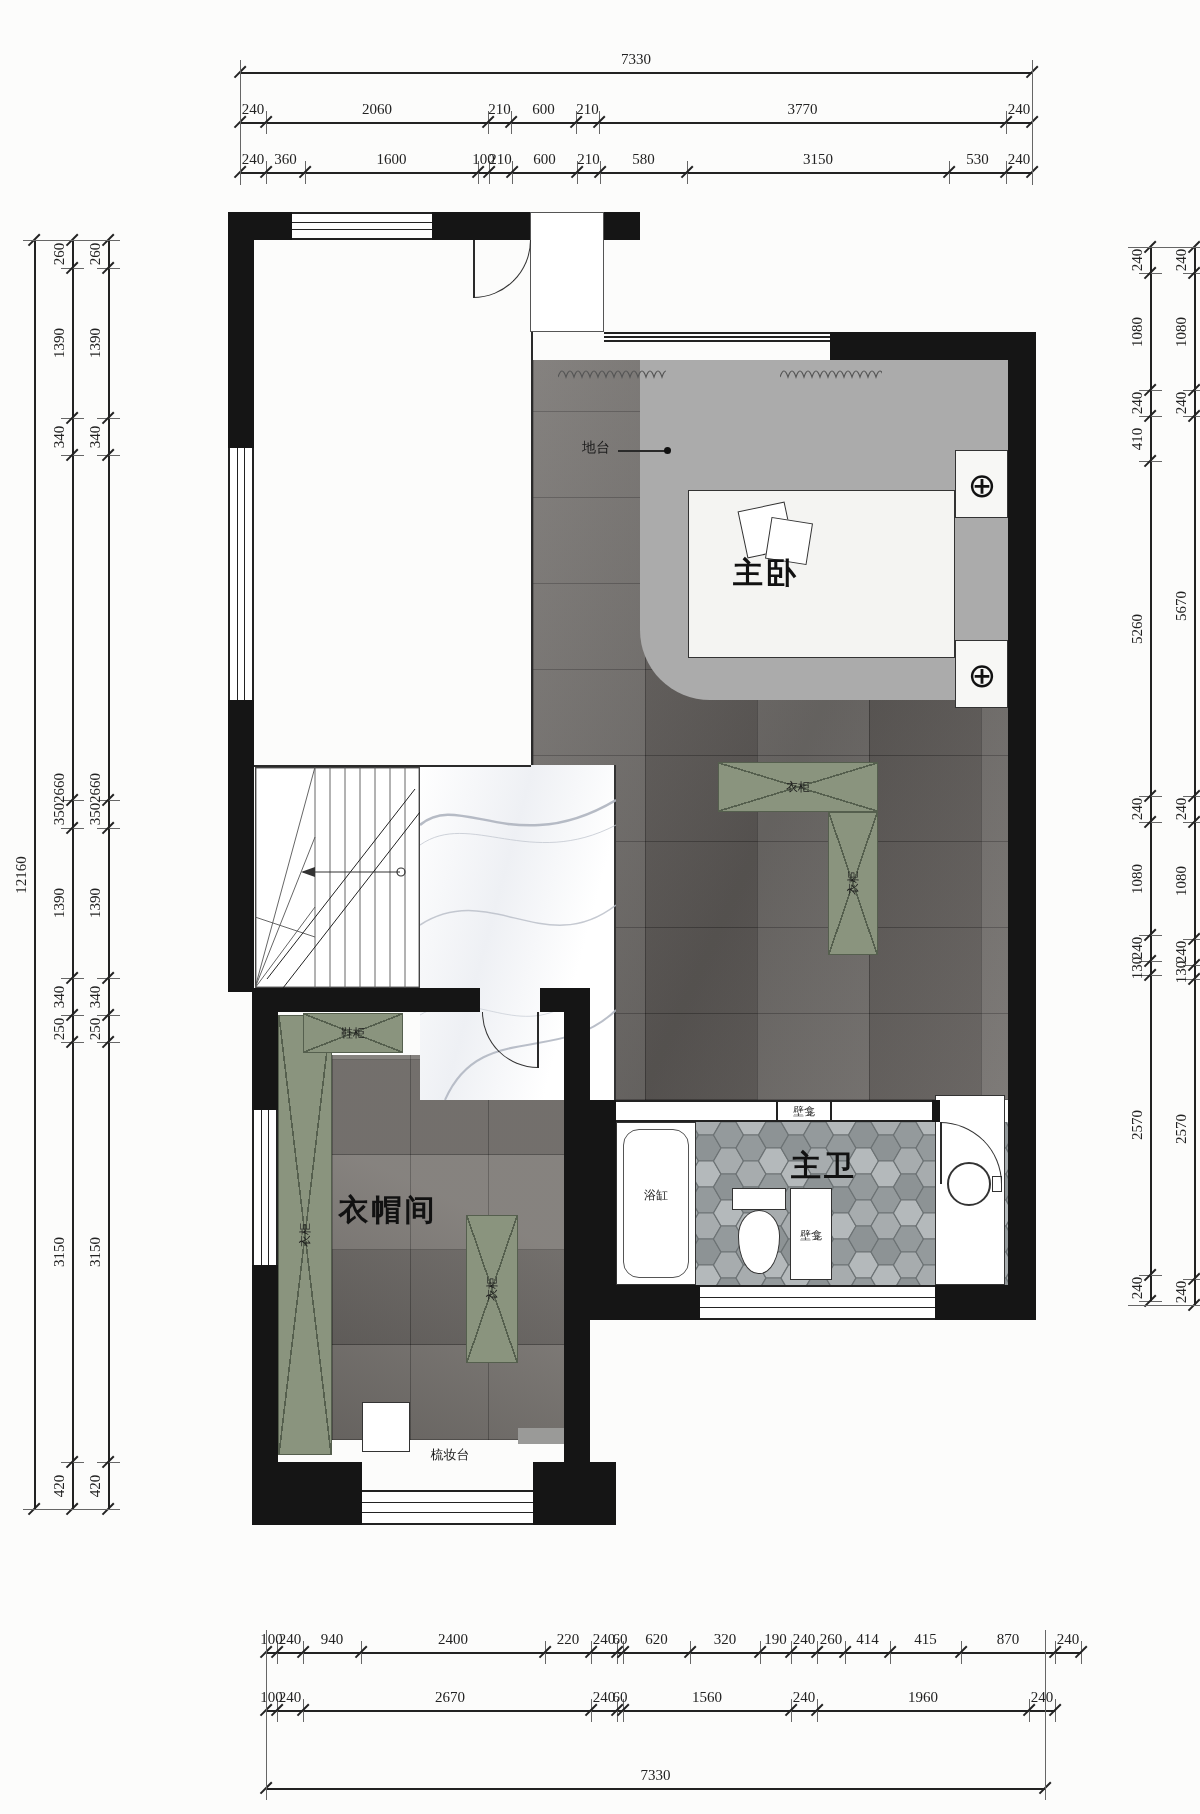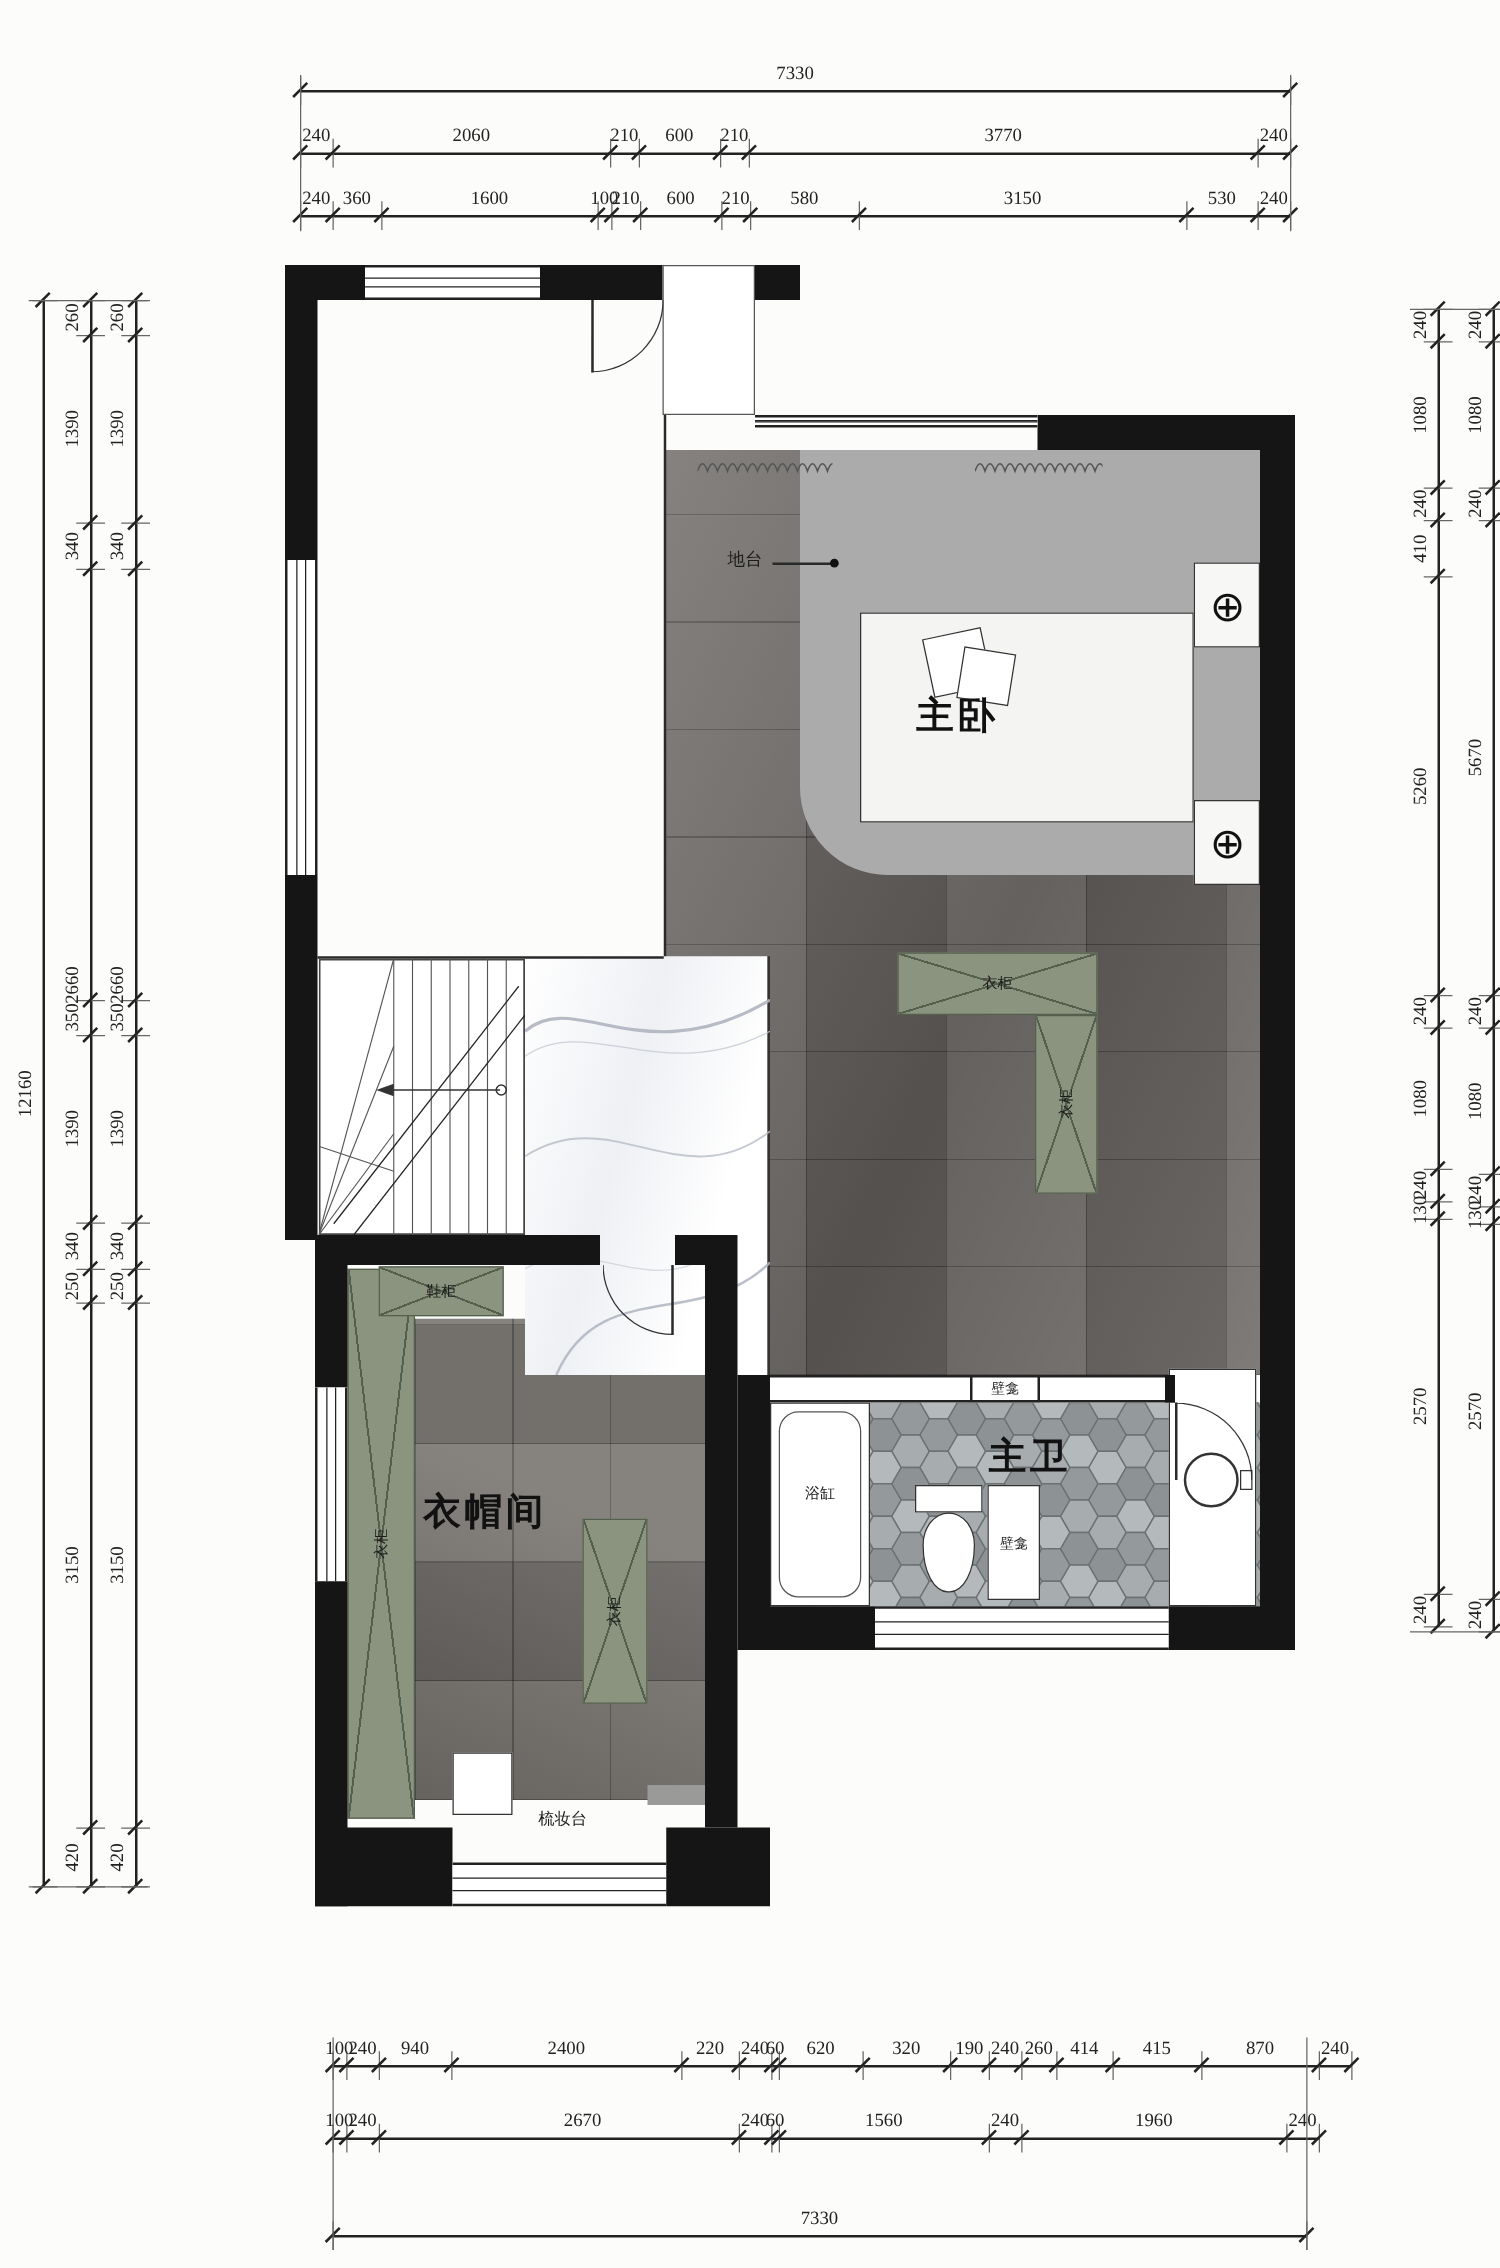--- a/index.html
+++ b/index.html
@@ -531,21 +531,21 @@
     <div class="tick-cross" style="left: 791px; top: 1699px; width: 1px; height: 23px;"></div>
     <div class="tick-slash" style="left: 783px; top: 1709.2px; transform: rotate(-45deg);"></div>
     <div class="tick-cross" style="left: 817px; top: 1699px; width: 1px; height: 23px;"></div>
     <div class="tick-slash" style="left: 809px; top: 1709.2px; transform: rotate(-45deg);"></div>
     <div class="tick-cross" style="left: 1029px; top: 1699px; width: 1px; height: 23px;"></div>
     <div class="tick-slash" style="left: 1021px; top: 1709.2px; transform: rotate(-45deg);"></div>
     <div class="tick-cross" style="left: 1055px; top: 1699px; width: 1px; height: 23px;"></div>
     <div class="tick-slash" style="left: 1047px; top: 1709.2px; transform: rotate(-45deg);"></div>
     <div class="dlab" style="left: 271.5px; top: 1706px; transform: translate(-50%, -100%);">100</div>
     <div class="dlab" style="left: 290px; top: 1706px; transform: translate(-50%, -100%);">240</div>
-    <div class="dlab" style="left: 466px; top: 1706px; transform: translate(-50%, -100%);">2670</div>
+    <div class="dlab" style="left: 450px; top: 1706px; transform: translate(-50%, -100%);">2670</div>
     <div class="dlab" style="left: 604px; top: 1706px; transform: translate(-50%, -100%);">240</div>
     <div class="dlab" style="left: 620px; top: 1706px; transform: translate(-50%, -100%);">60</div>
     <div class="dlab" style="left: 707px; top: 1706px; transform: translate(-50%, -100%);">1560</div>
     <div class="dlab" style="left: 804px; top: 1706px; transform: translate(-50%, -100%);">240</div>
     <div class="dlab" style="left: 923px; top: 1706px; transform: translate(-50%, -100%);">1960</div>
     <div class="dlab" style="left: 1042px; top: 1706px; transform: translate(-50%, -100%);">240</div>
     <div class="dimline" style="left: 266px; top: 1788px; width: 779px; height: 1.6px;"></div>
     <div class="tick-cross" style="left: 266px; top: 1777px; width: 1px; height: 23px;"></div>
     <div class="tick-slash" style="left: 258px; top: 1787.2px; transform: rotate(-45deg);"></div>
     <div class="tick-cross" style="left: 1045px; top: 1777px; width: 1px; height: 23px;"></div>

